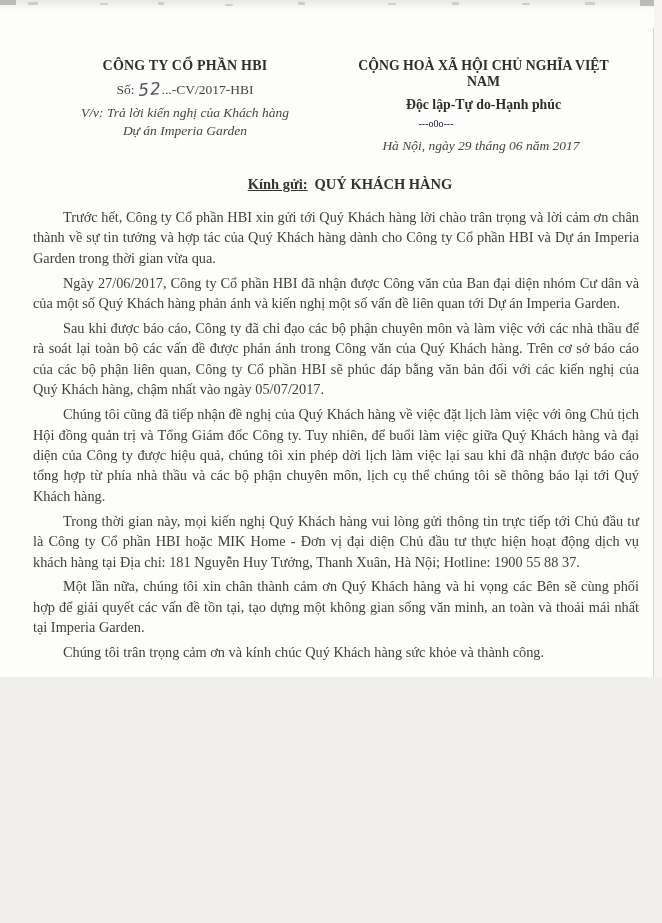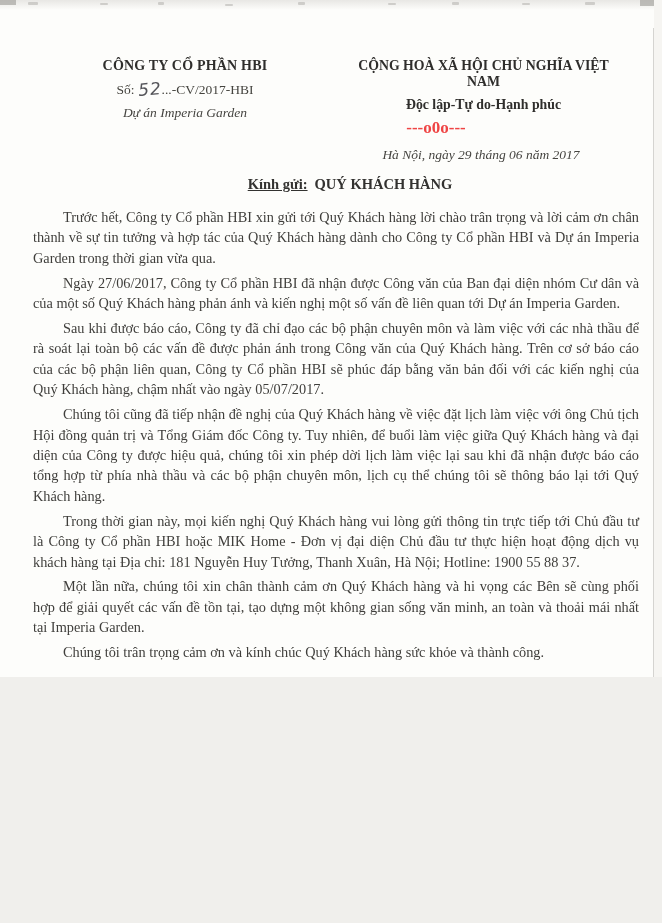--- a/index.html
+++ b/index.html
@@ -30,21 +30,21 @@
   .ref-line { margin-top:4px; font-size:13.5px; color:#45443f; }
   .handwritten {
     display:inline-block; font-family:"DejaVu Sans", sans-serif;
     font-style:italic; font-size:17px; color:#55555a;
     transform:rotate(-5deg) translateY(1px); letter-spacing:1px;
   }
   .subject { font-style:italic; font-size:13.5px; margin-top:7px; color:#454440; }
   .subject + .subject { margin-top:2px; }
   .motto1, .motto2 { font-weight:bold; font-size:13.8px; color:#2f2e2c;margin-left:37px; }
   .motto2 { margin-top:7px; }
-  .ooo { font-weight:bold; font-size:17px; margin-top:5px; margin-right:58px; color:#ef4444; }
+  .ooo { font-weight:normal; font-size:10px; margin-top:5px; margin-right:58px; color:#0f172a; }
   .date { font-style:italic; font-size:13.5px; margin-top:9px; margin-left:32px; color:#454440; }
 
   
   .salutation {
     position:absolute; top:176px; left:0; width:662px; text-align:center;
     font-weight:bold; font-size:14.5px; color:#333230;
     padding-left:38px; box-sizing:border-box;
   }
   .sal-label { text-decoration:underline; margin-right:7px; }
 
@@ -95,20 +95,21 @@
   <div class="mark" style="left:585px;top:2px;width:10px;height:3px;"></div>
   <div class="right-shade"></div>
   <div class="edge-line"></div>
 
   <div class="header-left">
     <div class="company">CÔNG TY CỔ PHẦN HBI</div>
     <div class="ref-line">
       <span>Số:</span>
       <span class="handwritten">52</span><span>...-CV/2017-HBI</span>
     </div>
+    <div class="subject">V/v: Trả lời kiến nghị của Khách hàng</div>
     <div class="subject">Dự án Imperia Garden</div>
   </div>
 
   <div class="header-right">
     <div class="motto1">CỘNG HOÀ XÃ HỘI CHỦ NGHĨA VIỆT NAM</div>
     <div class="motto2">Độc lập-Tự do-Hạnh phúc</div>
     <div class="ooo">---o0o---</div>
     <div class="date">Hà Nội, ngày 29 tháng 06 năm 2017</div>
   </div>
 

